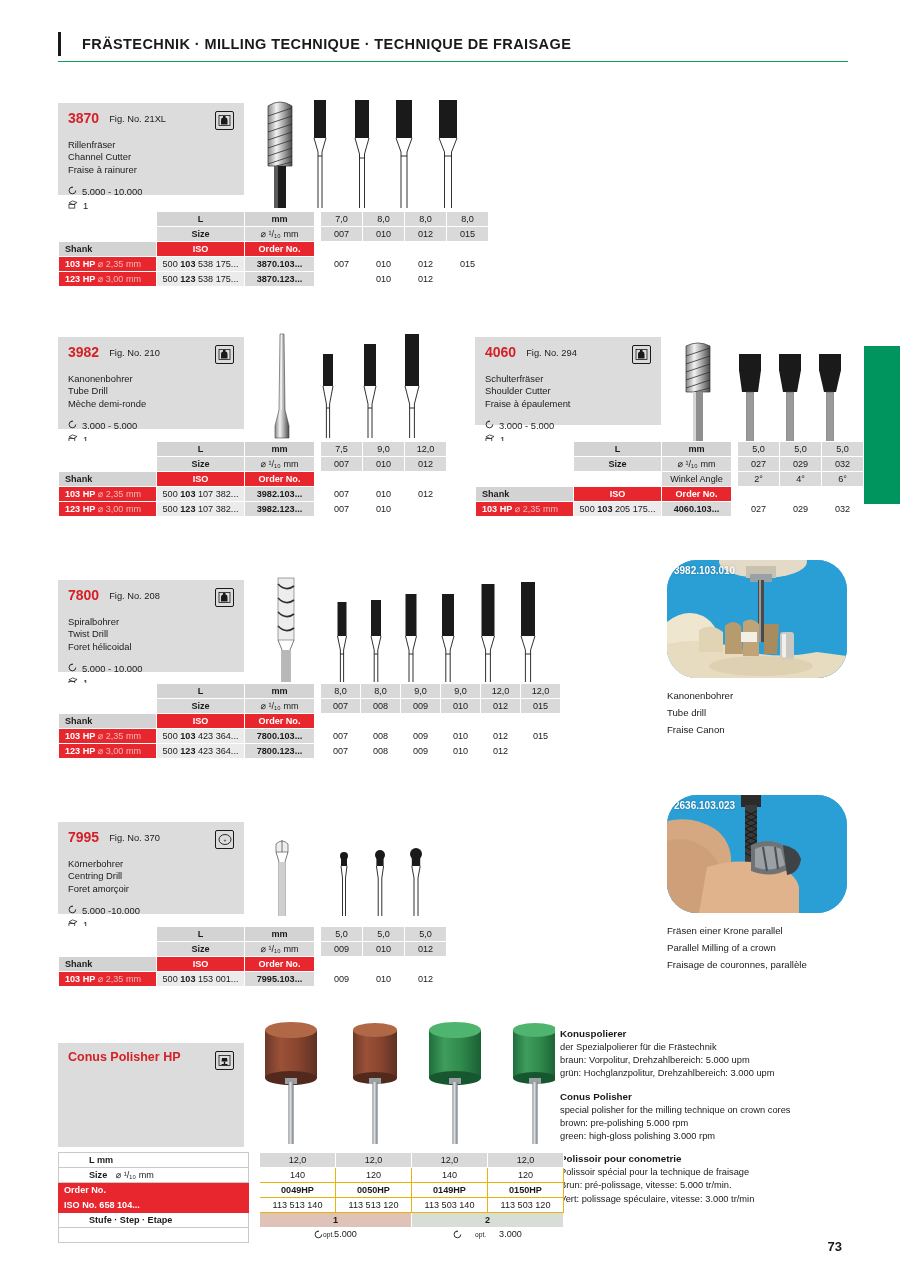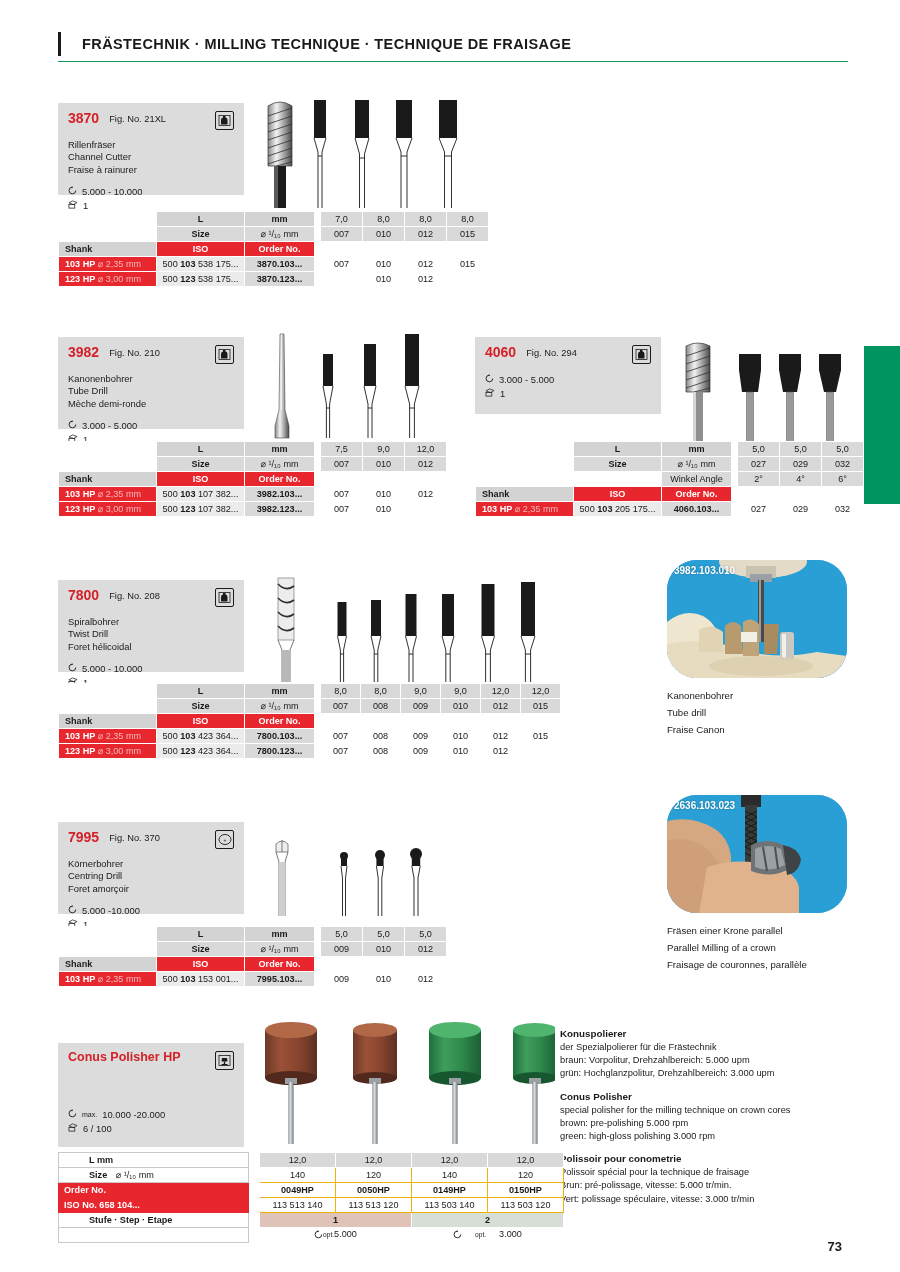--- a/index.html
+++ b/index.html
@@ -357,30 +357,35 @@
     <td class="iso"><span>500</span> <span class="b">123</span> <span>107 382...</span></td>
     <td class="ordno">3982.123...</td>
     <td class="sp"></td>
     <td class="plain">007</td>
     <td class="plain">010</td>
     <td class="plain"></td>
   </tr>
 </tbody>
   </table>
 
-<div class="info-card" style="left:475px; top:337px; width:186px; height:77px;">
+<div class="info-card" style="left:475px; top:337px; width:186px; height:88px;">
   <div class="info-top">
     <span class="info-code">4060</span>
     <span class="info-fig">Fig. No. 294</span>
     <span class="info-badge">
       <svg width="13" height="13" viewBox="0 0 13 13">
           <rect x="1" y="1.5" width="11" height="10" fill="none" stroke="#1a1a1a" stroke-width="0.8"></rect>
           <path d="M3 10.5 L3 6 Q3 3.5 5 3.5 L5 2 L7.5 2 L7.5 3.5 Q9.5 3.5 9.5 6 L9.5 10.5 Z" fill="#1a1a1a"></path>
         </svg>
     </span>
+  </div>
+  <div class="info-names">
+    <div>Schulterfräser</div>
+    <div>Shoulder Cutter</div>
+    <div>Fraise à épaulement</div>
   </div>
   <div class="info-meta">
     <div class="row">
       <span class="glyph">
         <svg width="9" height="9" viewBox="0 0 10 10">
             <path d="M8.6 5 A3.7 3.7 0 1 1 5 1.3" fill="none" stroke="#1a1a1a" stroke-width="1"></path>
             <path d="M4.2 0.3 L5.6 1.3 L4.2 2.4 Z" fill="#1a1a1a"></path>
           </svg>
       </span>
       <span>3.000 - 5.000</span>
@@ -809,41 +814,20 @@
   <div class="info-top">
     <span class="info-code" style="font-size:12.5px;">Conus Polisher HP</span>
     <span class="info-badge">
       <svg width="13" height="13" viewBox="0 0 13 13">
           <rect x="1" y="1.5" width="11" height="10" fill="none" stroke="#1a1a1a" stroke-width="0.8"></rect>
           <path d="M4 4 L9 4 L9.5 7.5 L3.5 7.5 Z" fill="#1a1a1a"></path>
           <rect x="5.8" y="7.5" width="1.4" height="3" fill="#1a1a1a"></rect>
           <rect x="3.5" y="10" width="6" height="1.2" fill="#1a1a1a"></rect>
         </svg>
     </span>
-  </div>
-  <div class="info-meta" style="margin-top:38px;">
-    <div class="row">
-      <span class="glyph">
-        <svg width="9" height="9" viewBox="0 0 10 10">
-            <path d="M8.6 5 A3.7 3.7 0 1 1 5 1.3" fill="none" stroke="#1a1a1a" stroke-width="1"></path>
-            <path d="M4.2 0.3 L5.6 1.3 L4.2 2.4 Z" fill="#1a1a1a"></path>
-          </svg>
-      </span>
-      <span style="font-size:7px;">max.</span>
-      <span>10.000 -20.000</span>
-    </div>
-    <div class="row">
-      <span class="glyph">
-        <svg width="10" height="9" viewBox="0 0 11 10">
-            <path d="M1 3.2 L5 1 L10 2.8 L6 5 Z" fill="none" stroke="#1a1a1a" stroke-width="0.8"></path>
-            <rect x="1" y="5" width="6.5" height="4" fill="none" stroke="#1a1a1a" stroke-width="0.8"></rect>
-          </svg>
-      </span>
-      <span>6 / 100</span>
-    </div>
   </div>
 </div>
 
 <svg class="tools" style="left:255px; top:1020px;" width="300" height="130" viewBox="0 0 300 130">
   <defs>
     <linearGradient id="brownG" x1="0" y1="0" x2="1" y2="0">
       <stop offset="0%" stop-color="#6b3a28"></stop>
         <stop offset="30%" stop-color="#9c5138"></stop>
       <stop offset="62%" stop-color="#8a452f"></stop>
         <stop offset="100%" stop-color="#5d3123"></stop>

